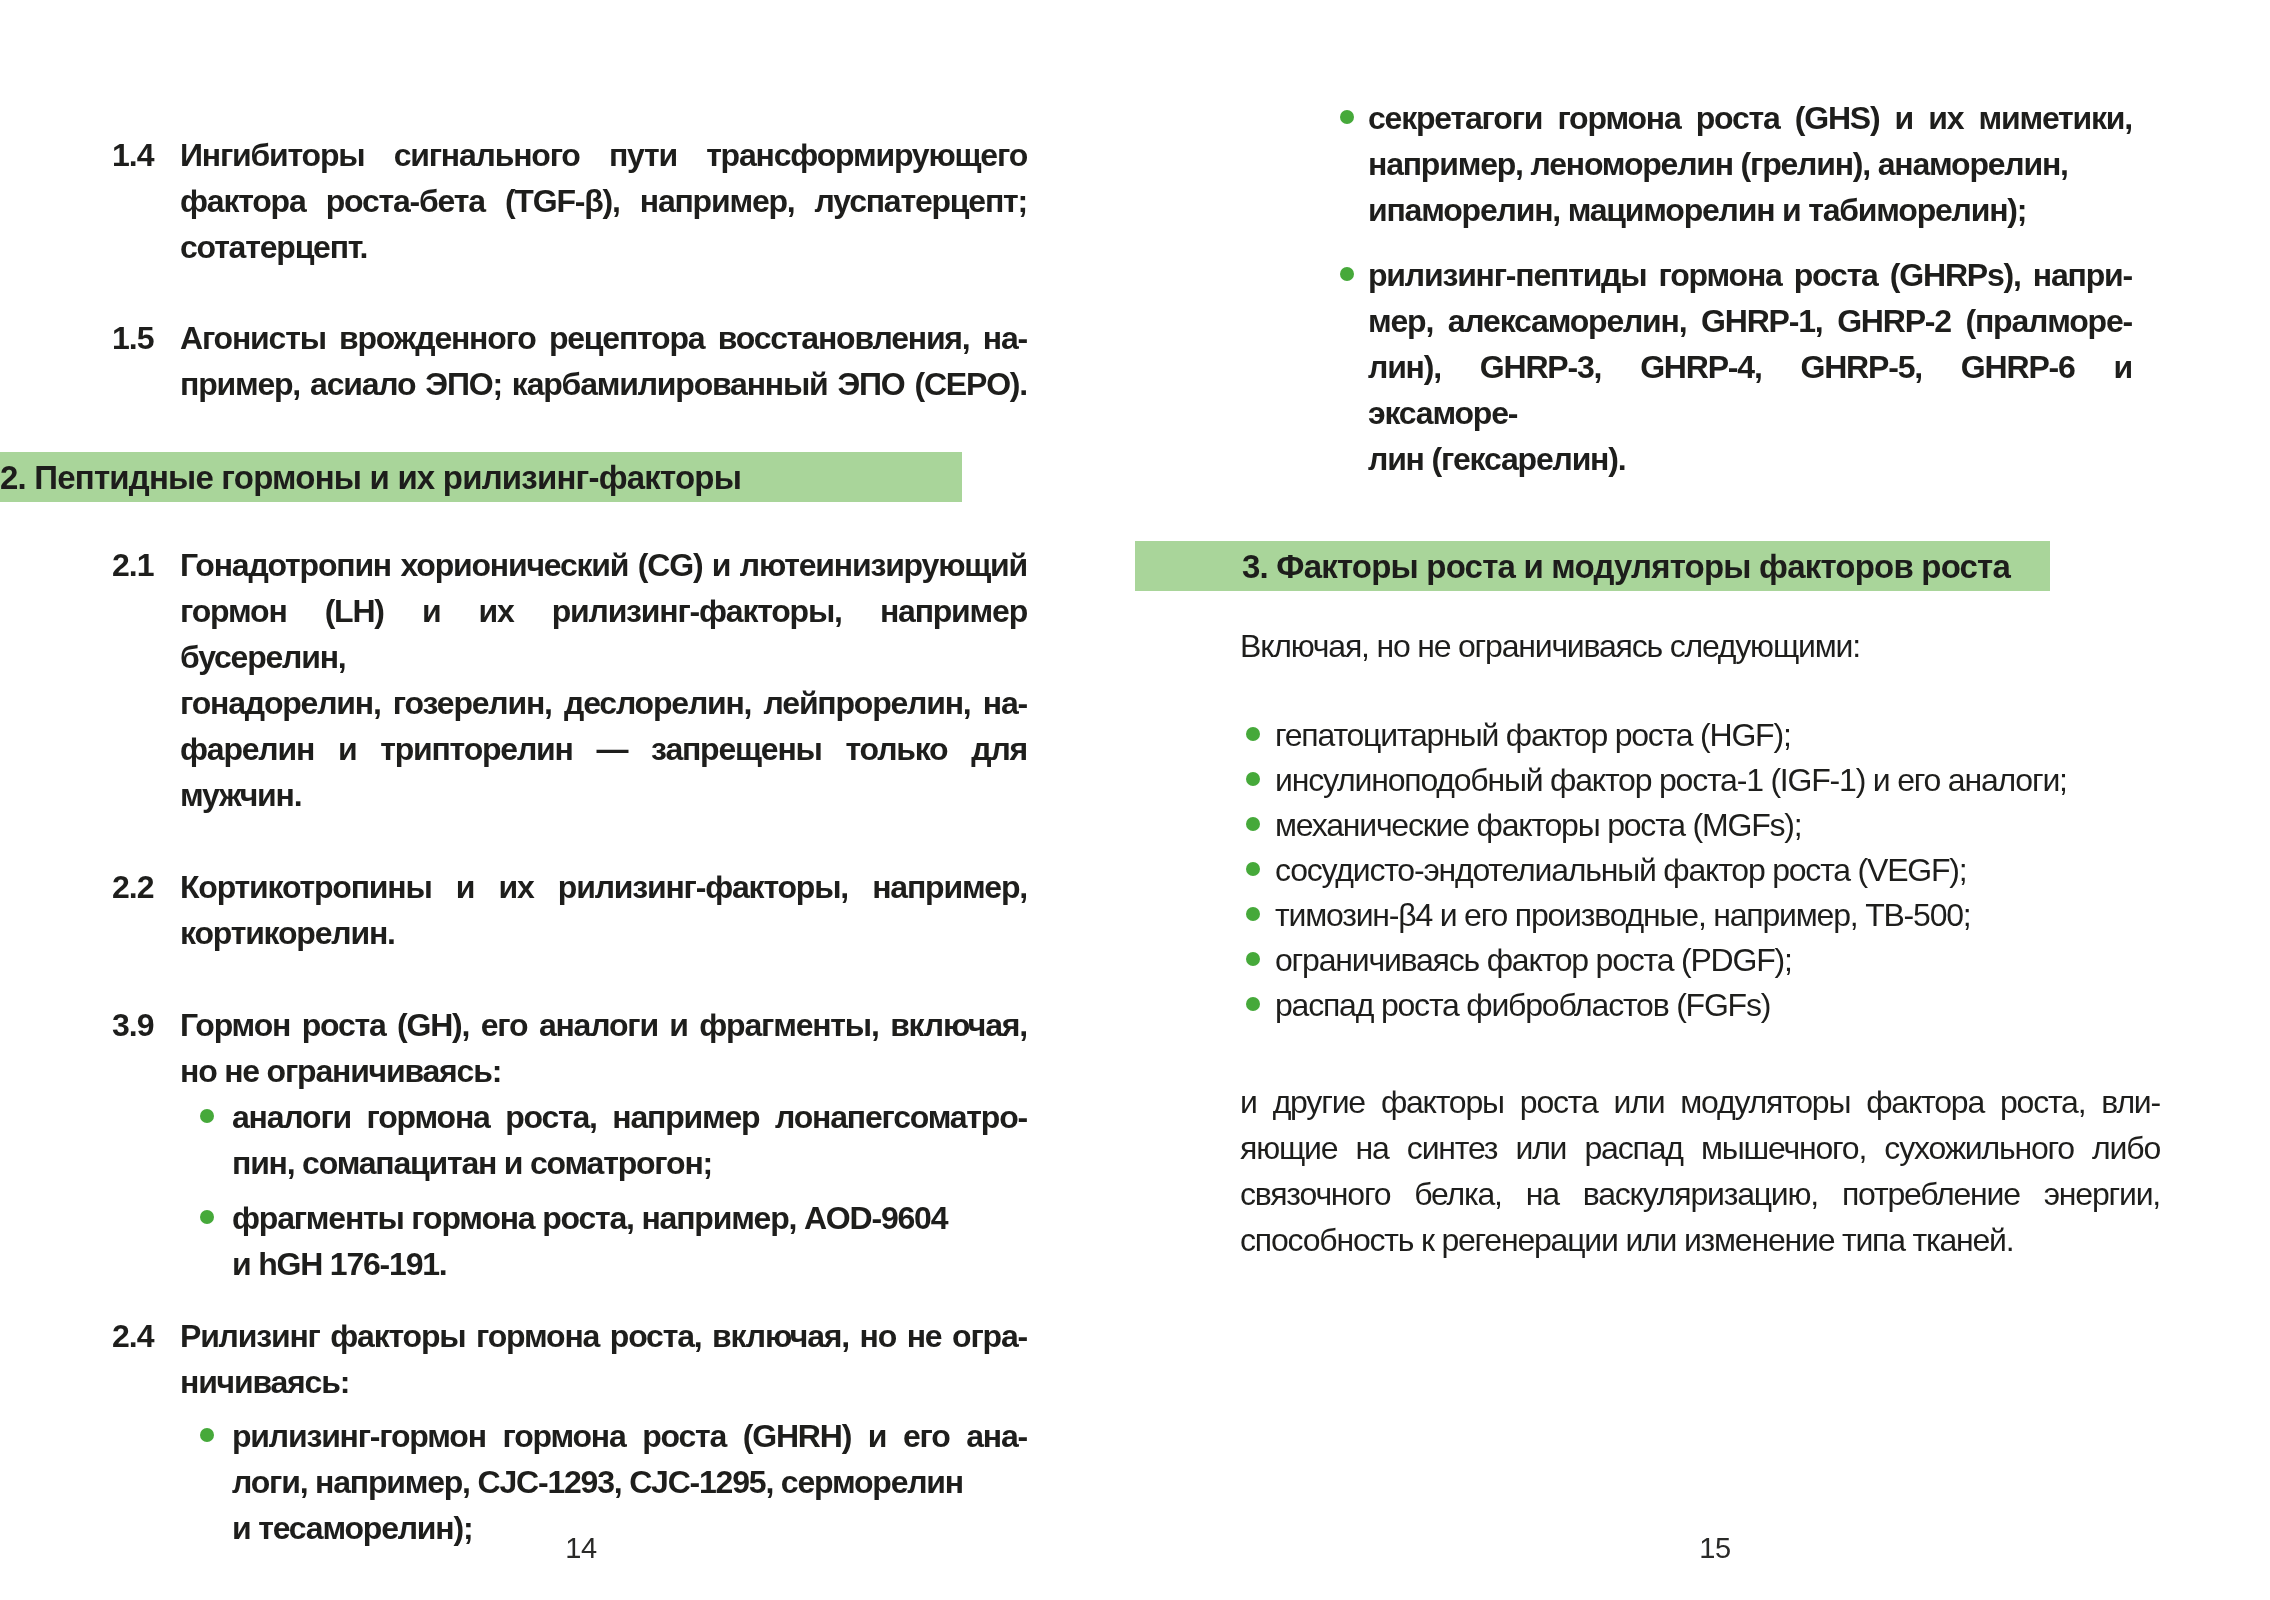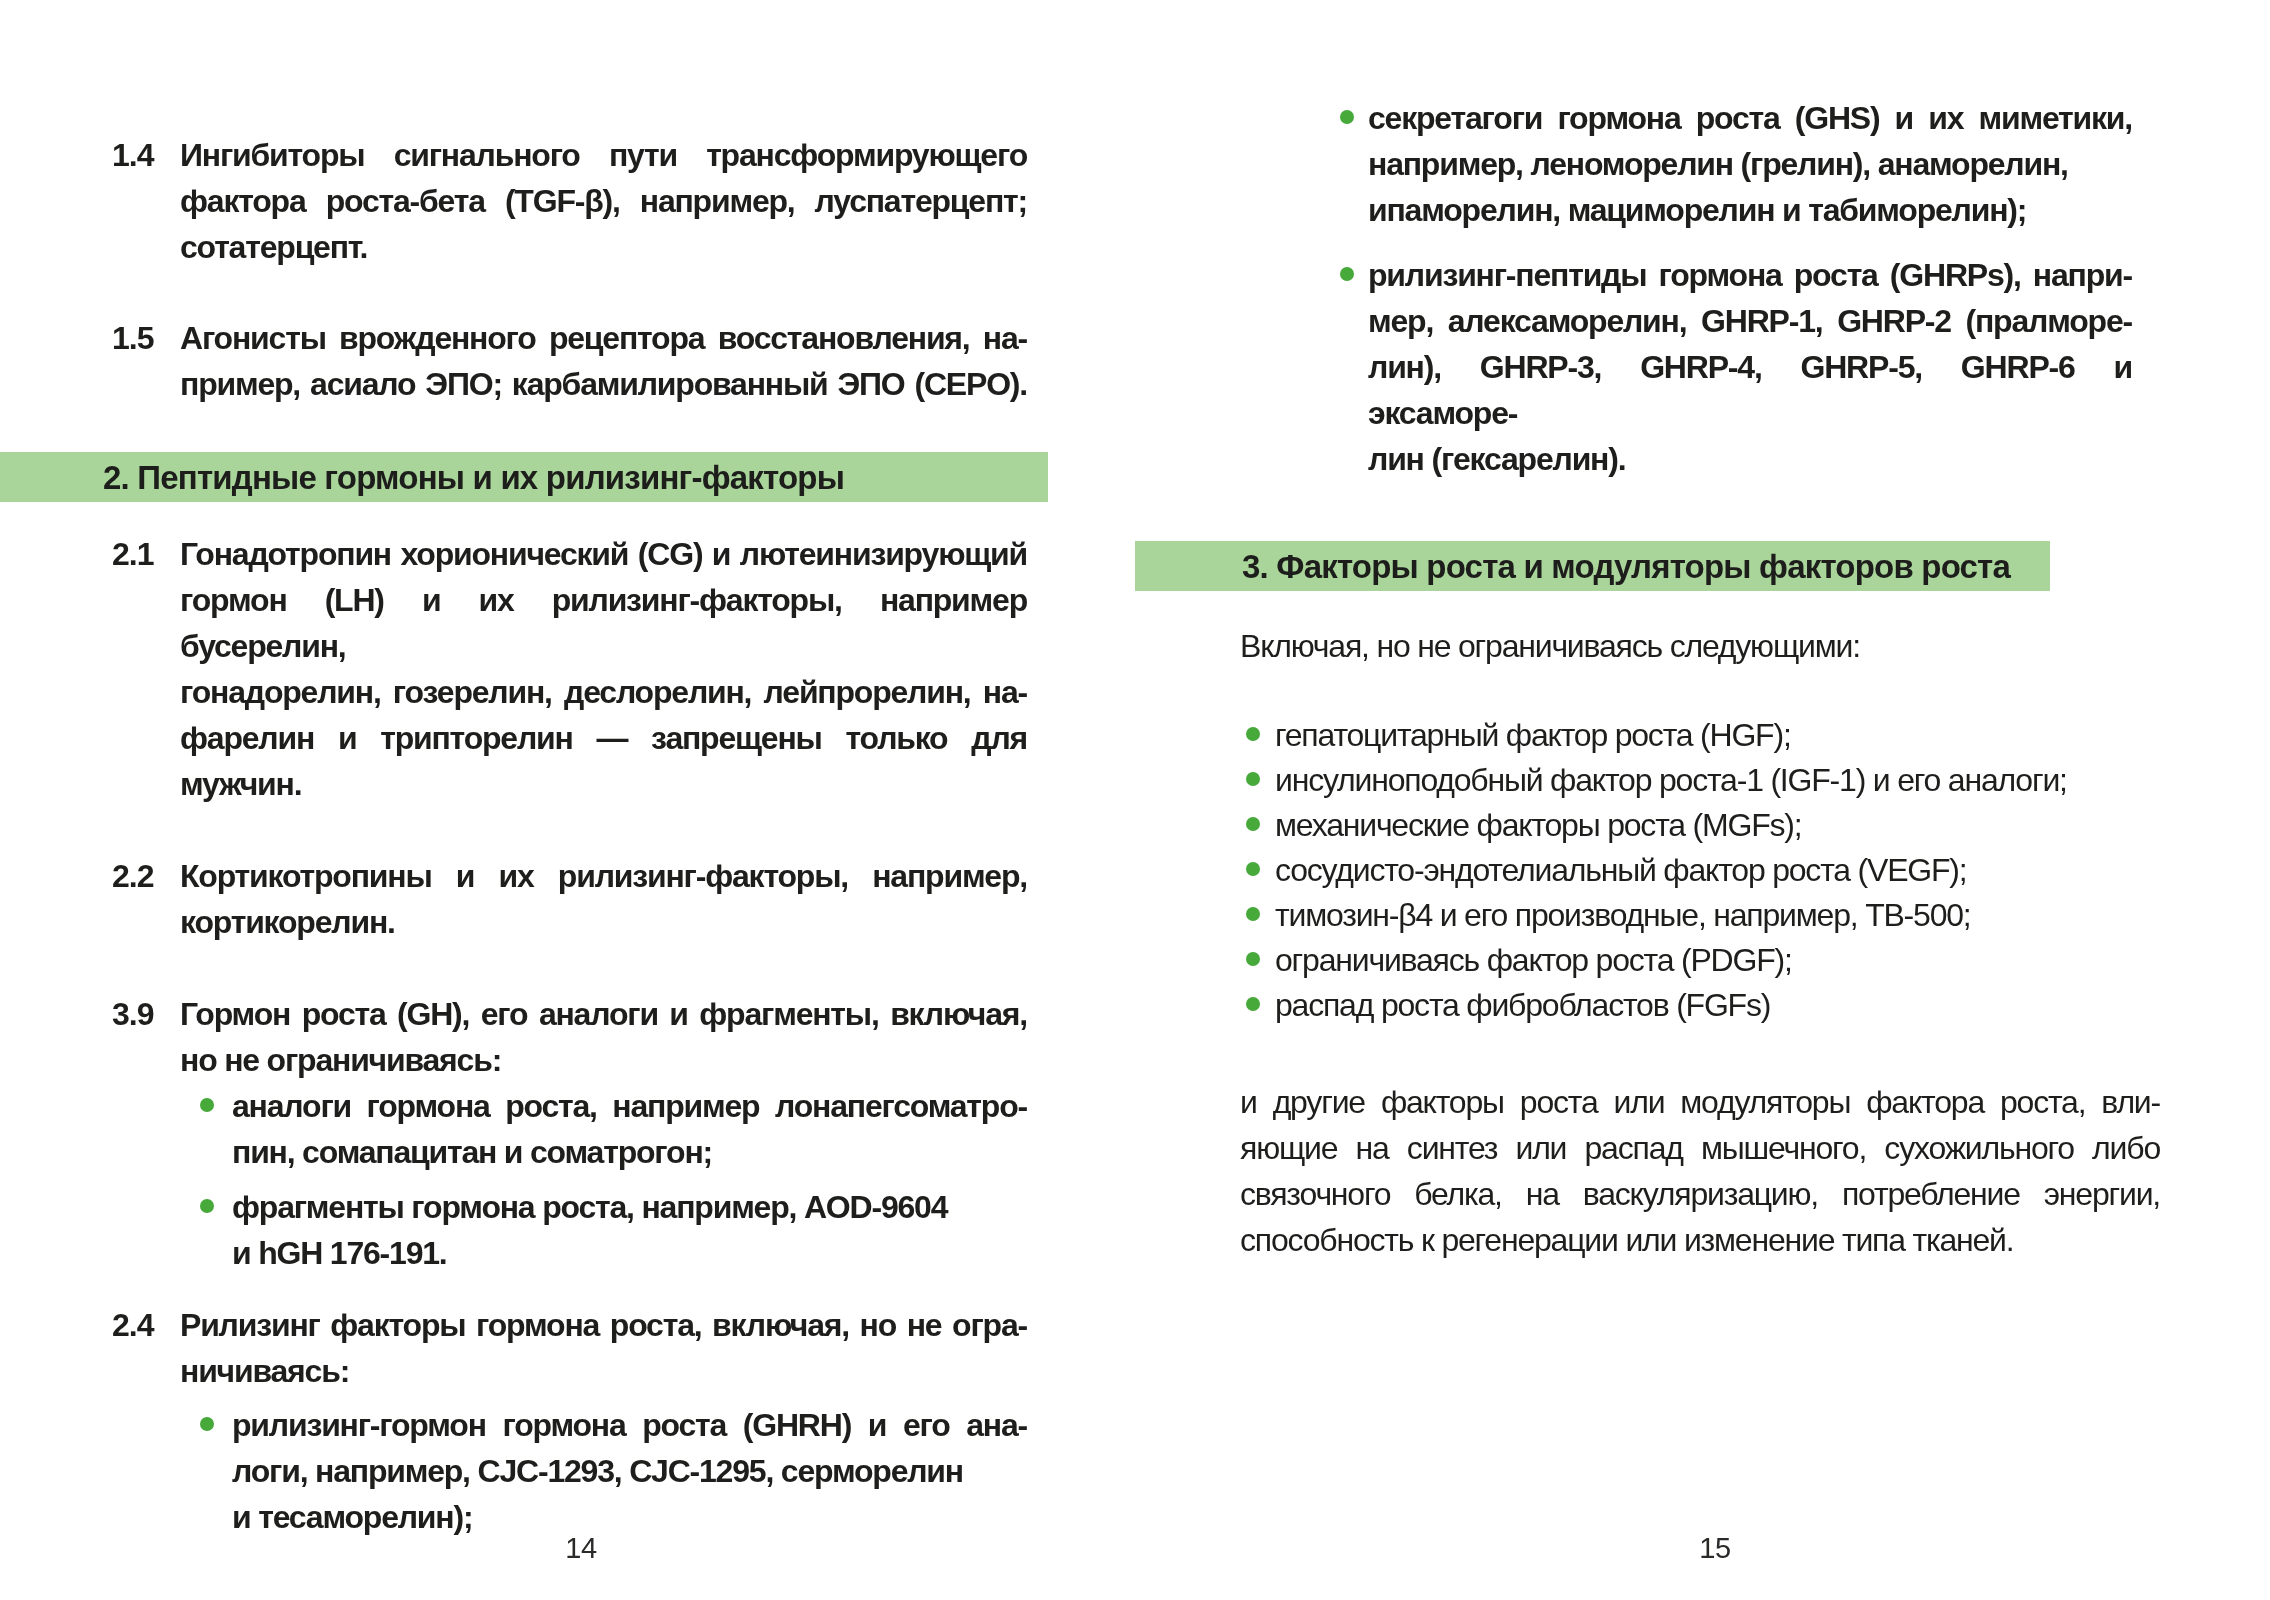--- a/index.html
+++ b/index.html
@@ -22,21 +22,21 @@
   .dbullet .dot{left:100px;}
   .dot{
     position:absolute;top:15px;width:14px;height:14px;border-radius:50%;
     background:#46a93a;
   }
   .bar{
     box-sizing:border-box;height:50px;line-height:51px;background:#a9d59a;
     font-weight:700;font-size:33px;letter-spacing:-0.8px;color:#1d1d1b;
     white-space:nowrap;
   }
-  .bar-left{margin-left:-112px;width:1048px;padding-left:103px;}
+  .bar-left{margin-left:-112px;width:962px;}
   .bar-right{margin-left:-105px;width:915px;padding-left:107px;}
   .titem{position:relative;padding-left:35px;height:45px;}
   .titem .ln{line-height:45px;}
   .titem .dot{left:6px;top:14px;}
   .pagenum{
     position:absolute;top:1532px;width:44px;text-align:center;
     font-size:29px;letter-spacing:-0.5px;color:#2a2a28;
   }
 </style>
 </head>
@@ -56,21 +56,21 @@
   <div class="blk numbered" style="margin-top:45px">
     <span class="num">1.5</span>
     <div class="lines">
       <div class="ln j">Агонисты врожденного рецептора восстановления, на-</div>
       <div class="ln j">пример, асиало ЭПО; карбамилированный ЭПО (CEPO).</div>
     </div>
   </div>
 
   <div class="bar bar-left" style="margin-top:45px">2. Пептидные гормоны и их рилизинг-факторы</div>
 
-  <div class="blk numbered" style="margin-top:29px">
+  <div class="blk numbered" style="margin-top:40px">
     <span class="num">2.1</span>
     <div class="lines">
       <div class="ln j">Гонадотропин хорионический (CG) и лютеинизирующий</div>
       <div class="ln j">гормон (LH) и их рилизинг-факторы, например бусерелин,</div>
       <div class="ln j">гонадорелин, гозерелин, деслорелин, лейпрорелин, на-</div>
       <div class="ln j">фарелин и трипторелин — запрещены только для мужчин.</div>
     </div>
   </div>
 
   <div class="blk numbered" style="margin-top:46px">

